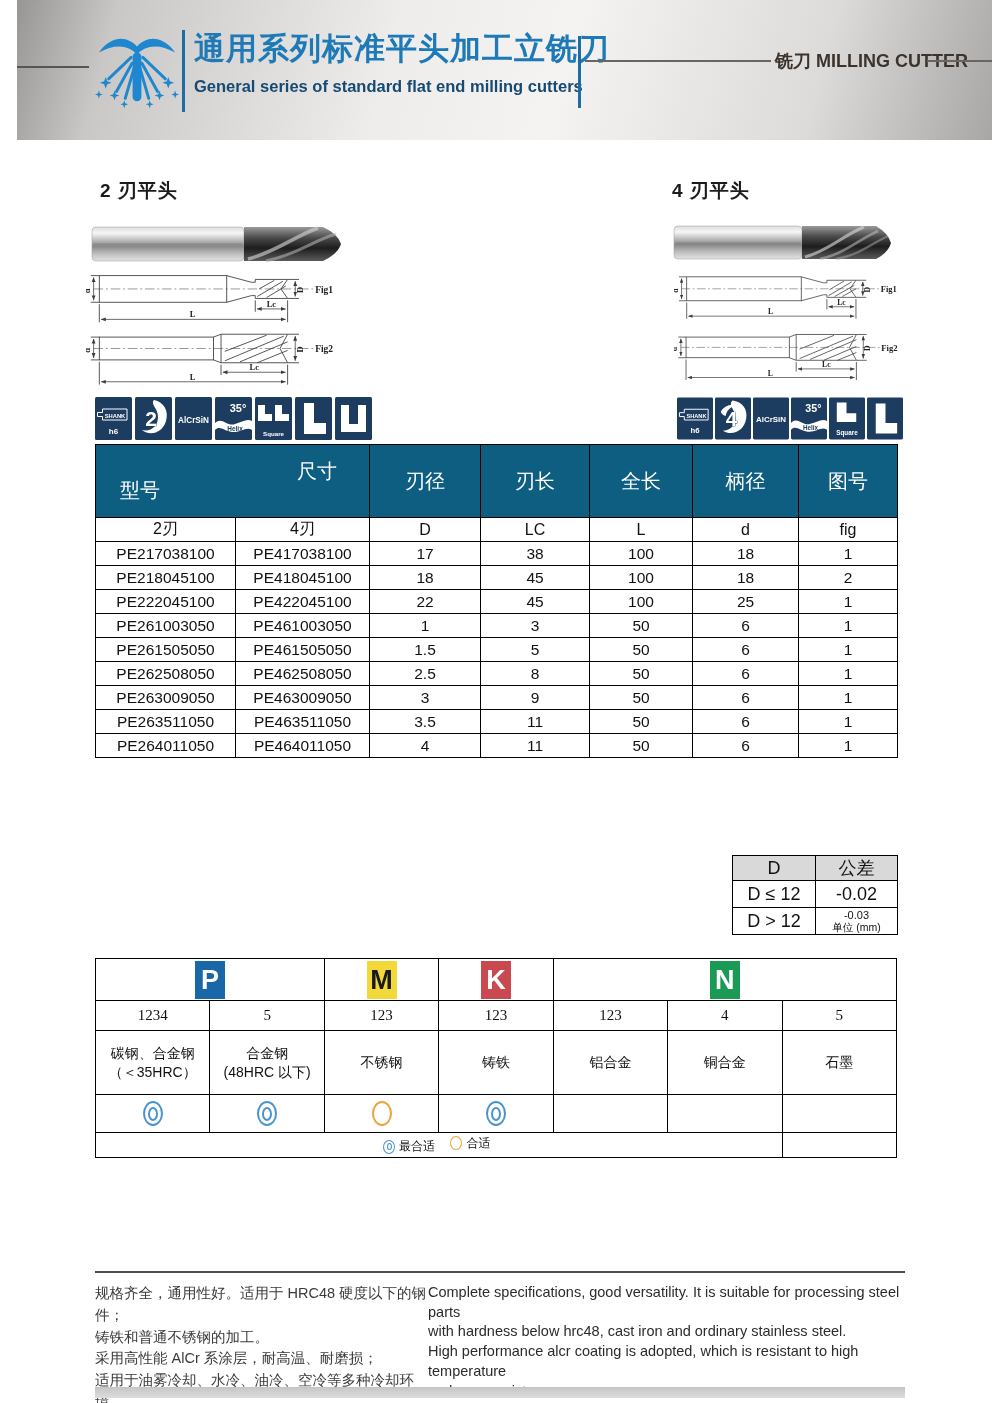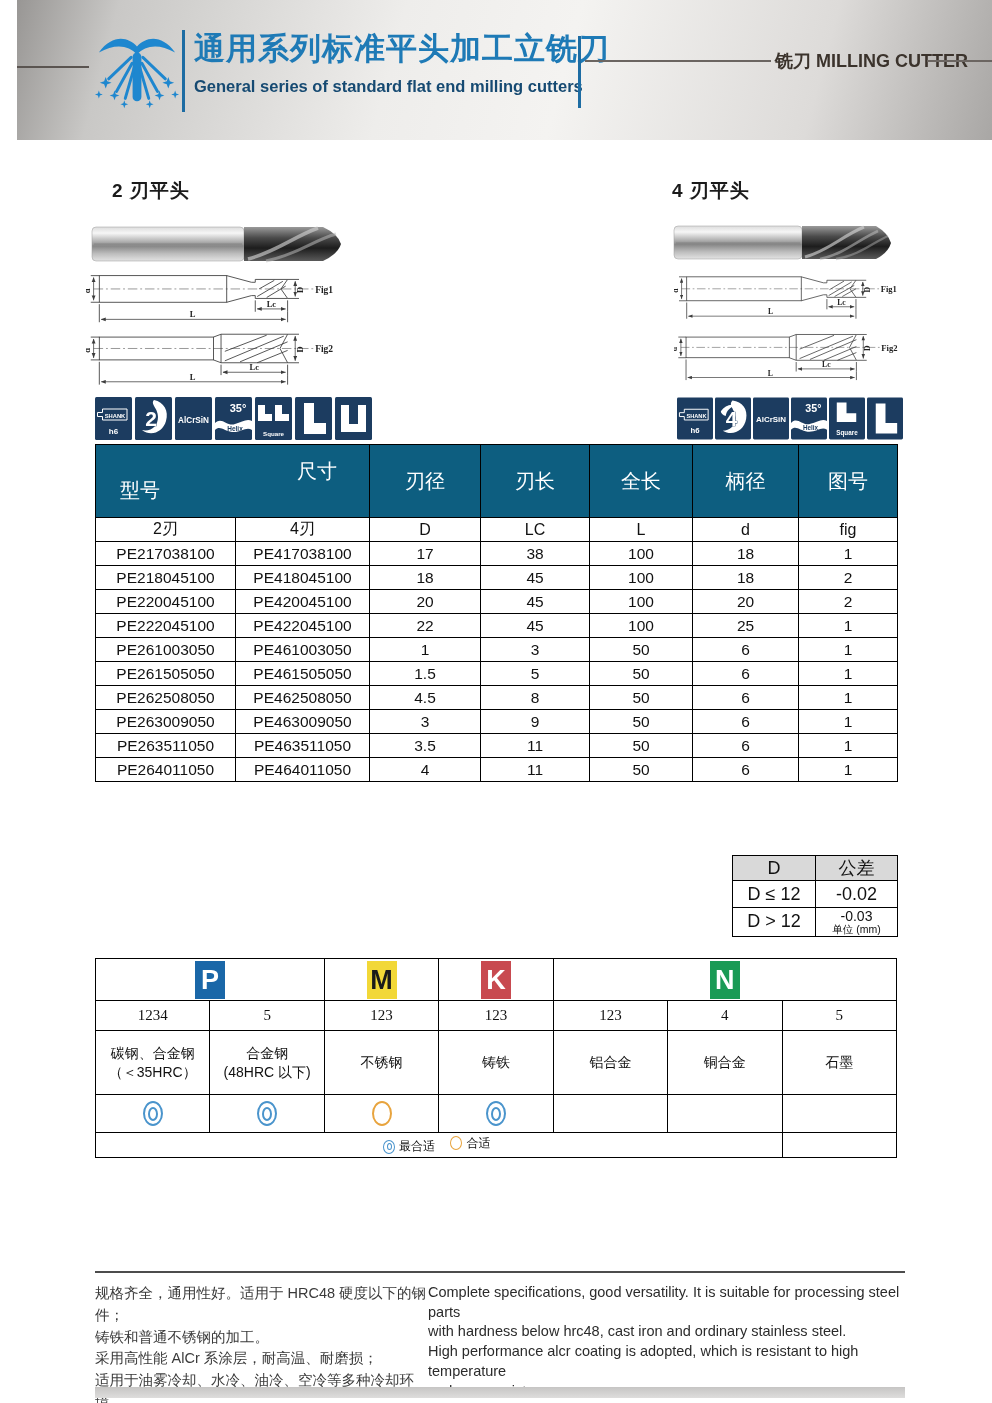--- a/index.html
+++ b/index.html
@@ -16,21 +16,21 @@
 .td-right{left:561px;top:36px;height:72px}
 .title-zh{position:absolute;left:177px;top:28px;font-size:31px;font-weight:700;color:#1e7ab6;letter-spacing:1px;white-space:nowrap}
 .title-en{position:absolute;left:177px;top:77px;font-size:16.5px;font-weight:700;color:#164a72;white-space:nowrap}
 .header-rule{position:absolute;top:60px;height:2px;background:#6b6561}
 .hr-mid{left:568px;width:186px}
 .hr-right{left:910px;width:82px}
 .category-label{position:absolute;left:758px;top:49px;font-size:18px;font-weight:700;color:#3b332c;white-space:nowrap}
 
 
 .section-title{position:absolute;top:178px;font-size:19px;font-weight:700;color:#1b1b1b;letter-spacing:1px;white-space:nowrap}
-.st-2f{left:112px}.st-4f{left:672px}
+.st-2f{left:100px}.st-4f{left:672px}
 .photo{position:absolute;top:221px}
 .ph-2f{left:90px;width:255px;height:46px}
 .ph-4f{left:672px;width:224px;height:44px}
 
 
 .tech-drawing{position:absolute}
 .dw2f1{left:86px;top:268px;width:252px;height:59px}
 .dw2f2{left:86px;top:327px;width:252px;height:62px}
 .dw4f1{left:674px;top:270px;width:228px;height:53px}
 .dw4f2{left:674px;top:328px;width:228px;height:56px}
@@ -64,21 +64,21 @@
 .hrow2 td{font-size:16px;background:#fff}
 .spec-table tbody tr{height:24px}
 .spec-table tbody td{font-size:15.5px}
 
 
 .tol-table{position:absolute;left:732px;top:855px;width:165px;border-collapse:collapse;table-layout:fixed;color:#111}
 .tol-table td{border:1.2px solid #000;text-align:center;vertical-align:middle;padding:0}
 .tol-header{height:25px}
 .tol-header td{background:#d9d9d9;font-size:18px}
 .tol-r{height:27px;font-size:18px}
-.tol-small{display:block;font-size:14px;line-height:1.15}
+.tol-small{display:block;font-size:11px;line-height:1.15}
 .unit-note{display:block;font-size:10.5px;line-height:1.1}
 
 
 .mat-table{position:absolute;left:95px;top:958px;width:802px;border-collapse:collapse;table-layout:fixed;color:#111}
 .mat-table td{border:1.2px solid #000;text-align:center;vertical-align:middle;padding:0}
 .mat-badge-row{height:42px}
 .mat-badge{display:inline-block;width:30px;height:38px;line-height:38px;font-size:27px;font-weight:700}
 .mat-num-row{height:30px}
 .mat-num-row td{font-family:Liberation Serif, serif;font-size:15px}
 .mat-name-row{height:64px}
@@ -412,29 +412,20 @@
         <tr>
           <td>PE218045100</td>
           <td>PE418045100</td>
           <td>18</td>
           <td>45</td>
           <td>100</td>
           <td>18</td>
           <td>2</td>
         </tr>
         <tr>
-          <td>PE220045100</td>
-          <td>PE420045100</td>
-          <td>20</td>
-          <td>45</td>
-          <td>100</td>
-          <td>20</td>
-          <td>2</td>
-        </tr>
-        <tr>
           <td>PE222045100</td>
           <td>PE422045100</td>
           <td>22</td>
           <td>45</td>
           <td>100</td>
           <td>25</td>
           <td>1</td>
         </tr>
         <tr>
           <td>PE261003050</td>
@@ -450,21 +441,21 @@
           <td>PE461505050</td>
           <td>1.5</td>
           <td>5</td>
           <td>50</td>
           <td>6</td>
           <td>1</td>
         </tr>
         <tr>
           <td>PE262508050</td>
           <td>PE462508050</td>
-          <td>4.5</td>
+          <td>2.5</td>
           <td>8</td>
           <td>50</td>
           <td>6</td>
           <td>1</td>
         </tr>
         <tr>
           <td>PE263009050</td>
           <td>PE463009050</td>
           <td>3</td>
           <td>9</td>

